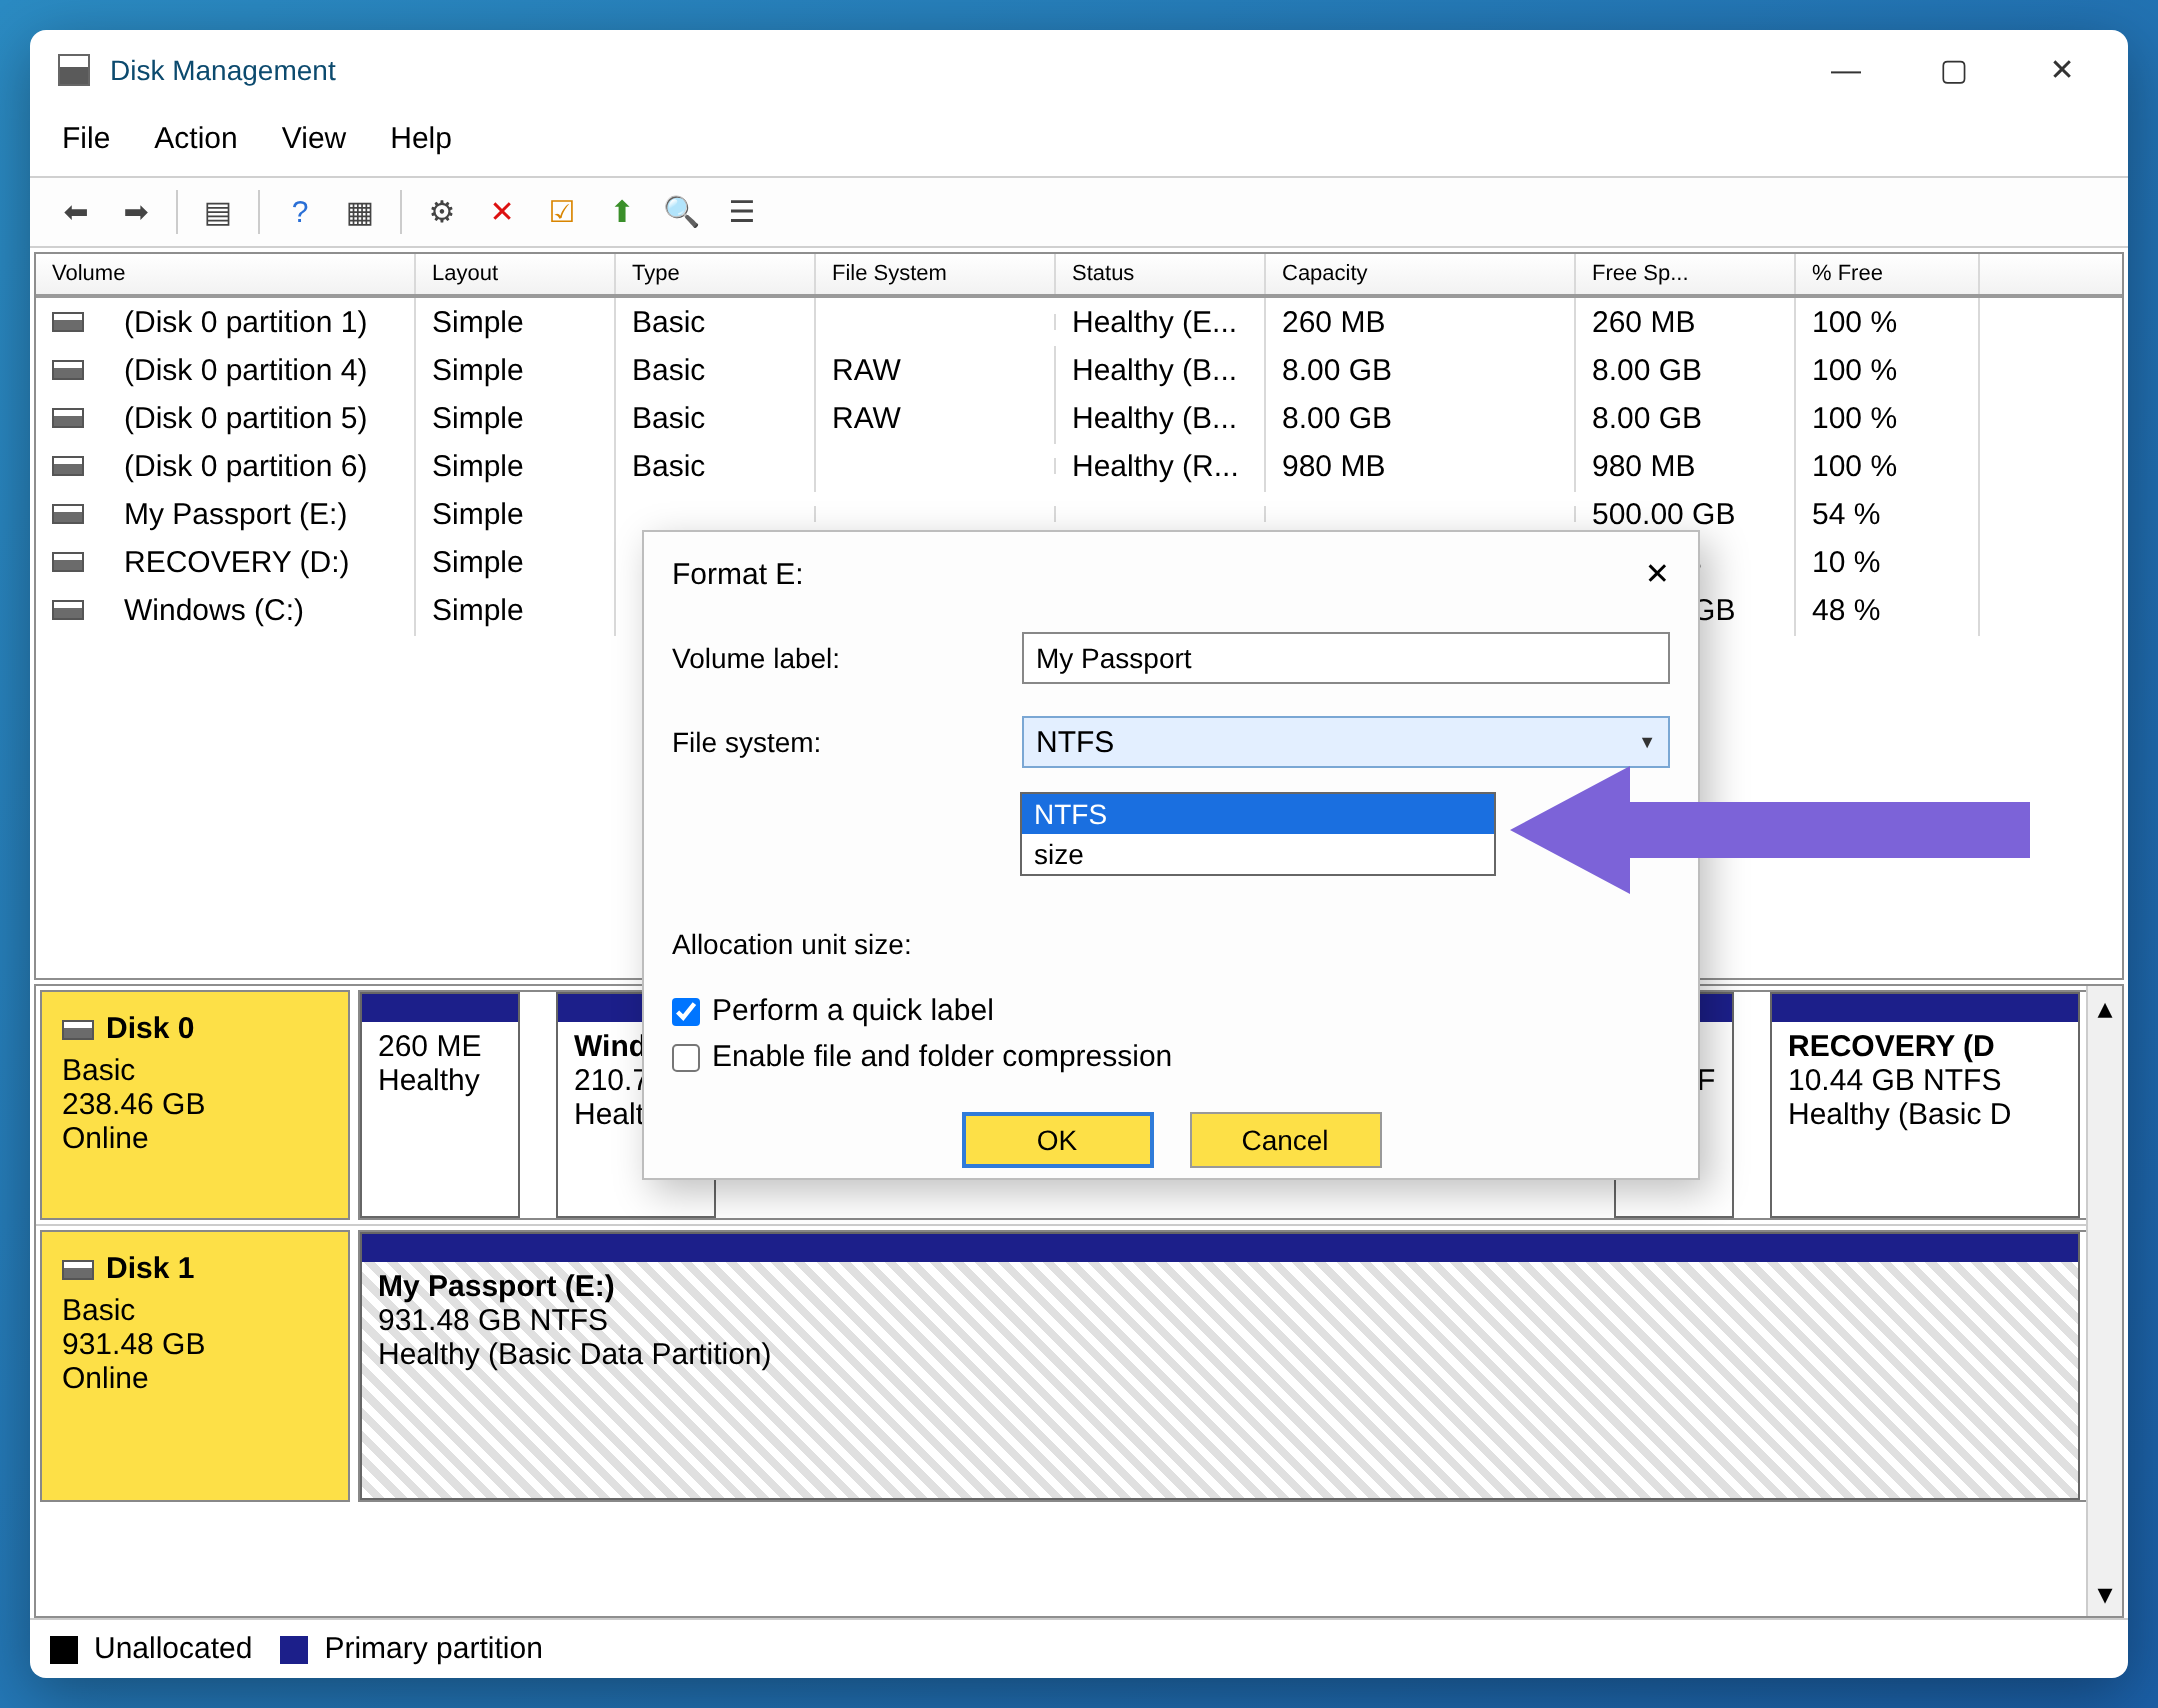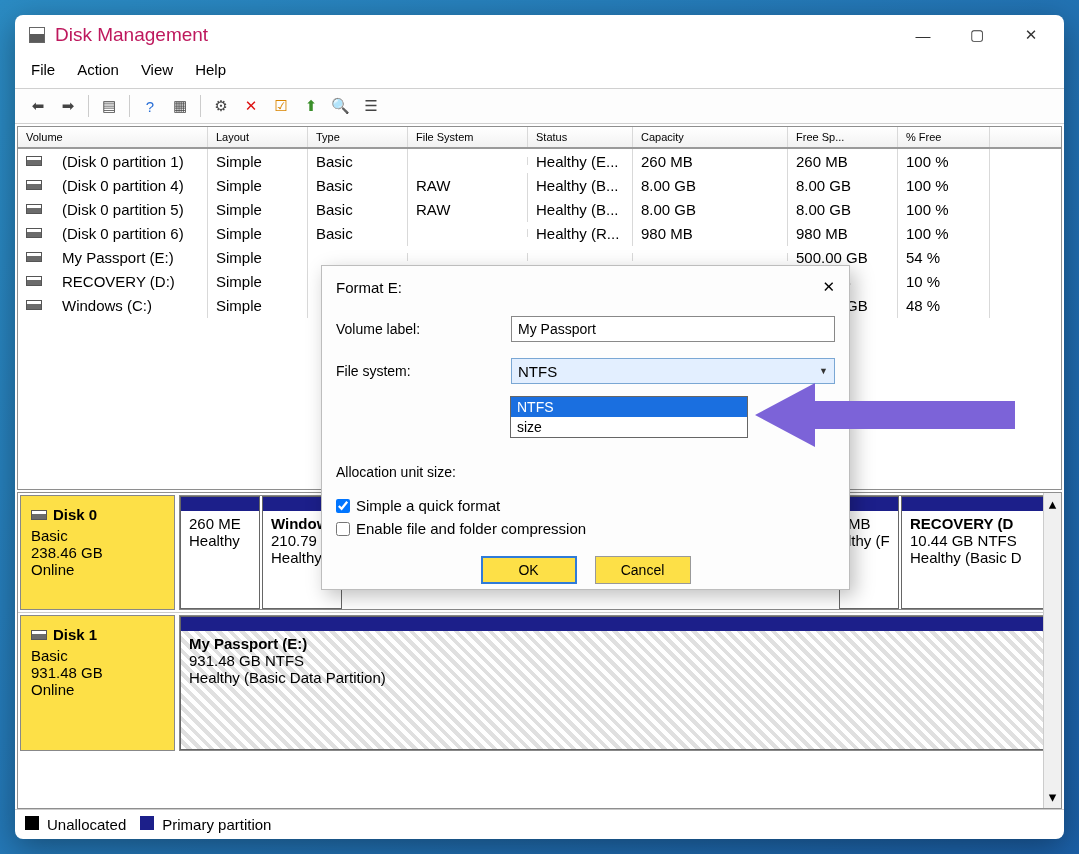--- a/index.html
+++ b/index.html
@@ -1,20 +1,20 @@
 <!DOCTYPE html>
 <html><head>
 <meta charset="utf-8">
 <style>
   *{box-sizing:border-box;margin:0;padding:0;font-family:"Segoe UI",Tahoma,sans-serif;font-size:15px;color:#000}
   body{background:linear-gradient(135deg,#2b8bc3 0%,#1b5fa6 100%);width:1079px;height:854px;position:relative;overflow:hidden}
   .window{position:absolute;left:15px;top:15px;right:15px;bottom:15px;background:#fff;border-radius:8px;display:flex;flex-direction:column;overflow:hidden;box-shadow:0 8px 32px rgba(0,0,0,.35)}
   .titlebar{display:flex;align-items:center;height:40px;padding:0 14px}
   .titlebar .icon{width:16px;height:16px;background:linear-gradient(#fff 0 40%,#5a5a5a 40% 100%);border:1px solid #666;margin-right:10px}
-  .titlebar .title{font-size:19px;color:#be185d}
+  .titlebar .title{font-size:14px;color:#0c4a6e}
   .winbtns{margin-left:auto;display:flex;gap:36px;padding-right:10px}
   .winbtn{width:18px;height:18px;display:flex;align-items:center;justify-content:center;color:#333;font-size:15px}
   .menubar{display:flex;gap:22px;padding:6px 14px 10px 16px;font-size:16px}
   .toolbar{display:flex;align-items:center;gap:4px;height:36px;padding:0 10px;border-top:1px solid #d0d0d0;border-bottom:1px solid #d0d0d0;background:#fdfdfd}
   .tbtn{width:26px;height:26px;display:flex;align-items:center;justify-content:center;font-size:15px;color:#444}
   .sep{width:1px;height:22px;background:#ccc;margin:0 3px}
   .content{flex:1;display:flex;flex-direction:column;overflow:hidden}
   .grid{border:1px solid #8e8e8e;margin:2px;overflow:hidden}
   .ghead{display:flex;background:linear-gradient(#fff,#f2f2f2);border-bottom:2px solid #9a9a9a}
   .ghead>div,.grow>div{padding:4px 8px;border-right:1px solid #d9d9d9;overflow:hidden;white-space:nowrap;text-overflow:ellipsis}
@@ -22,26 +22,26 @@
   .c0{width:190px}.c1{width:100px}.c2{width:100px}.c3{width:120px}.c4{width:105px}.c5{width:155px}.c6{width:110px}.c7{width:92px}
   .grow{display:flex;height:24px;align-items:center}
   .grow .c0{display:flex;align-items:center;gap:20px}
   .diskglyph{display:inline-block;width:16px;height:10px;background:linear-gradient(#fff 0 40%,#6b6b6b 40% 100%);border:1px solid #555;flex-shrink:0}
   .gridbody{height:340px;background:#fff}
   .disks{flex:1;border:1px solid #8e8e8e;margin:0 2px;overflow:hidden;position:relative}
   .diskrow{display:flex;height:120px;border-bottom:1px solid #ccc;padding:2px}
   .diskhdr{width:155px;border:1px solid #888;padding:10px;background:#fde047}
   .diskhdr .dname{font-weight:600;display:flex;align-items:center;gap:6px;margin-bottom:4px}
   .diskparts{flex:1;display:flex;border:1px solid #888;position:relative;margin-left:4px}
-  .part{border:1px solid #666;display:flex;flex-direction:column;overflow:hidden;padding:6px 8px;font-size:14px;margin-right:2px}
+  .part{border:1px solid #666;display:flex;flex-direction:column;overflow:hidden;padding:6px 8px;font-size:14px;margin-right:18px}
   .part .cap{height:14px;background:#1c1f8a;margin:-6px -8px 4px -8px}
   .part .pn{font-weight:600}
   .part.hatched{background:repeating-linear-gradient(45deg,#fff,#fff 4px,#e0e0e0 4px,#e0e0e0 8px)}
   .vscroll{position:absolute;right:0;top:0;bottom:0;width:18px;background:#f0f0f0;border-left:1px solid #ccc;display:flex;flex-direction:column;align-items:center;justify-content:space-between;padding:2px 0;font-size:10px;color:#555}
-  .legend{display:flex;align-items:flex-start;gap:8px;padding:6px 10px;border-top:1px solid #ccc;font-size:15px}
+  .legend{display:flex;align-items:center;gap:8px;padding:6px 10px;border-top:1px solid #ccc;font-size:15px}
   .lsw{width:14px;height:14px;display:inline-block}
   .dialog{position:absolute;left:321px;top:265px;width:529px;height:325px;background:#fdfdfd;border:1px solid #bdbdbd;box-shadow:5px 6px 18px rgba(0,0,0,.25);z-index:10}
   .dialog .dtitle{display:flex;align-items:center;padding:12px 14px 8px 14px}
   .dialog .dtitle span{font-size:15px}
   .dialog .dclose{margin-left:auto;font-size:19px}
   .drow{display:flex;align-items:center;padding:4px 14px;margin-top:8px}
   .drow .lbl{width:175px;font-size:14px}
   .tinput{flex:1;height:26px;border:1px solid #888;padding:2px 6px;font-size:14px;background:#fff}
   .combo{flex:1;height:26px;border:1px solid #7aa7d4;background:#e3efff;display:flex;align-items:center;justify-content:space-between;padding:2px 6px;font-size:14px;position:relative}
   .combo .caret{font-size:9px;color:#333}
@@ -293,21 +293,21 @@
   <div class="dropdown">
     <div class="dditem sel">NTFS</div>
     <div class="dditem">size</div>
   </div>
   <div class="drow" style="margin-top:72px">
     <div class="lbl">Allocation unit size:</div>
   </div>
   <div style="height:10px"></div>
   <div class="chkrow">
     <input type="checkbox" checked="" style="">
-    <span>Simple a quick format</span>
+    <span>Perform a quick label</span>
   </div>
   <div class="chkrow">
     <input type="checkbox" style="">
     <span>Enable file and folder compression</span>
   </div>
   <div class="dbtns">
     <div class="dbtn primary">OK</div>
     <div class="dbtn">Cancel</div>
   </div>
 </div>

